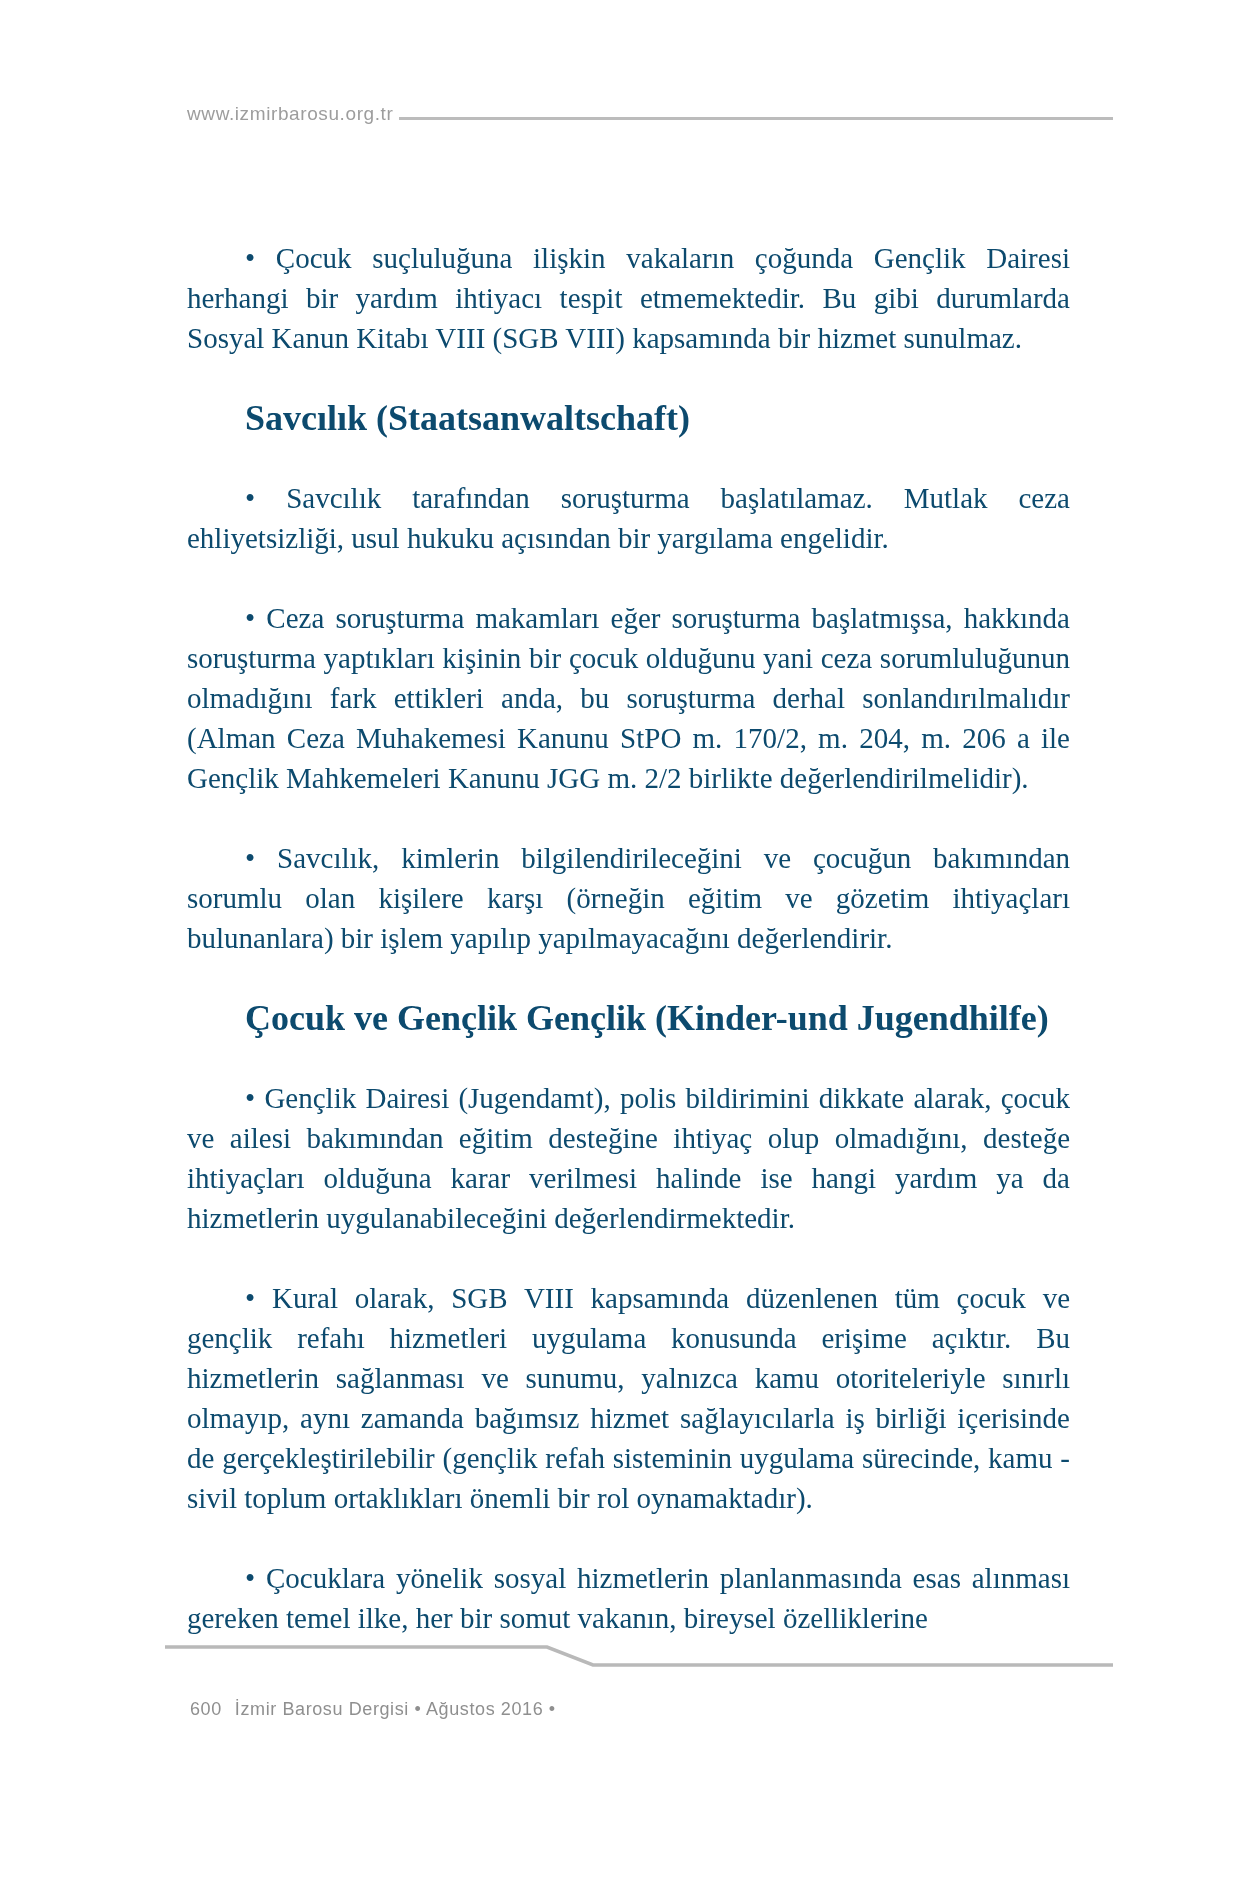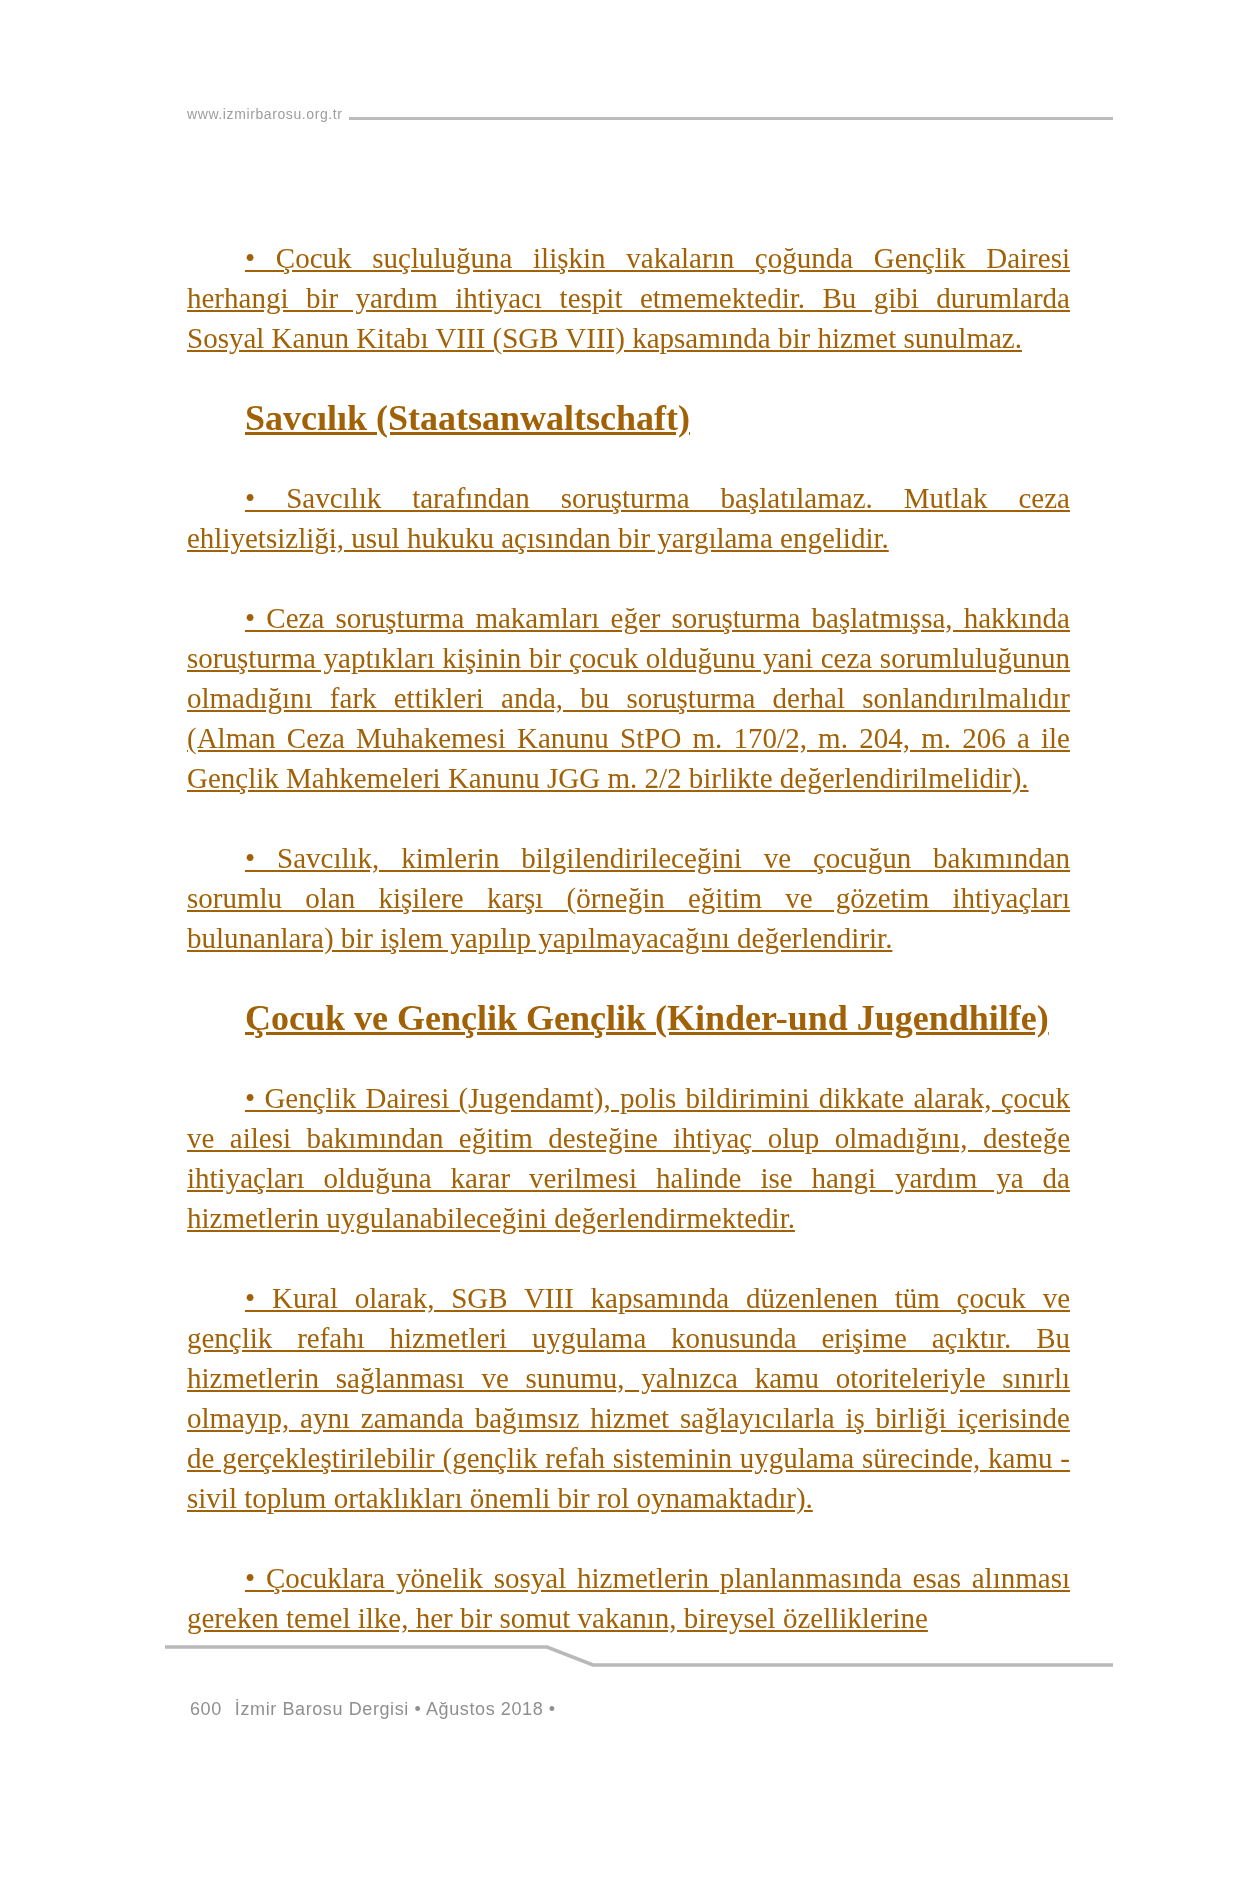--- a/index.html
+++ b/index.html
@@ -11,33 +11,33 @@
     font-family:"Liberation Serif","DejaVu Serif",serif;
   }
   
   .page-header{
     position:absolute;
     left:187px;top:104px;right:147px;
     display:flex;align-items:flex-end;gap:6px;
   }
   .site-url{
     font-family:"Liberation Sans","DejaVu Sans",sans-serif;
-    font-size:14px;line-height:20px;
+    font-size:19px;line-height:20px;
     color:#9d9d9d;letter-spacing:0.6px;
     white-space:nowrap;
   }
   .header-rule{
     flex:1;height:3px;background:#bcbcbc;margin-bottom:4px;
   }
   
   .article-body{
     position:absolute;
     left:187px;top:238px;width:883px;
-    color:#a16207;
-    font-size:29px;line-height:40px;text-decoration:underline;
+    color:#0c4a6e;
+    font-size:29px;line-height:40px;
   }
   .bullet-paragraph{
     margin:0 0 40px 0;
     text-align:justify;
     text-indent:58px;
   }
   .bullet-paragraph:last-child{margin-bottom:16px;}
   .section-heading{
     margin:0 0 40px 58px;
     font-size:36px;line-height:40px;
@@ -77,16 +77,16 @@
     <p class="bullet-paragraph">• Kural olarak, SGB VIII kapsamında düzenlenen tüm çocuk ve gençlik refahı hizmetleri uygulama konusunda erişime açıktır. Bu hizmetlerin sağlanması ve sunumu, yalnızca kamu otoriteleriyle sınırlı olmayıp, aynı zamanda bağımsız hizmet sağlayıcılarla iş birliği içerisinde de gerçekleştirilebilir (gençlik refah sisteminin uygulama sürecinde, kamu - sivil toplum ortaklıkları önemli bir rol oynamaktadır).</p>
     <p class="bullet-paragraph">• Çocuklara yönelik sosyal hizmetlerin planlanmasında esas alınması gereken temel ilke, her bir somut vakanın, bireysel özelliklerine</p>
   </div>
 
   <svg class="footer-rule" width="956" height="30" viewBox="0 0 956 30">
     <polyline points="5,7 387,7 433,25 953,25" fill="none" stroke="#b9b9b9" stroke-width="3.5"></polyline>
   </svg>
 
   <div class="page-footer">
     <span>600</span>
-    <span>İzmir Barosu Dergisi • Ağustos 2018 •</span>
+    <span>İzmir Barosu Dergisi • Ağustos 2016 •</span>
   </div>
 
 </div>
 
 </body></html>

